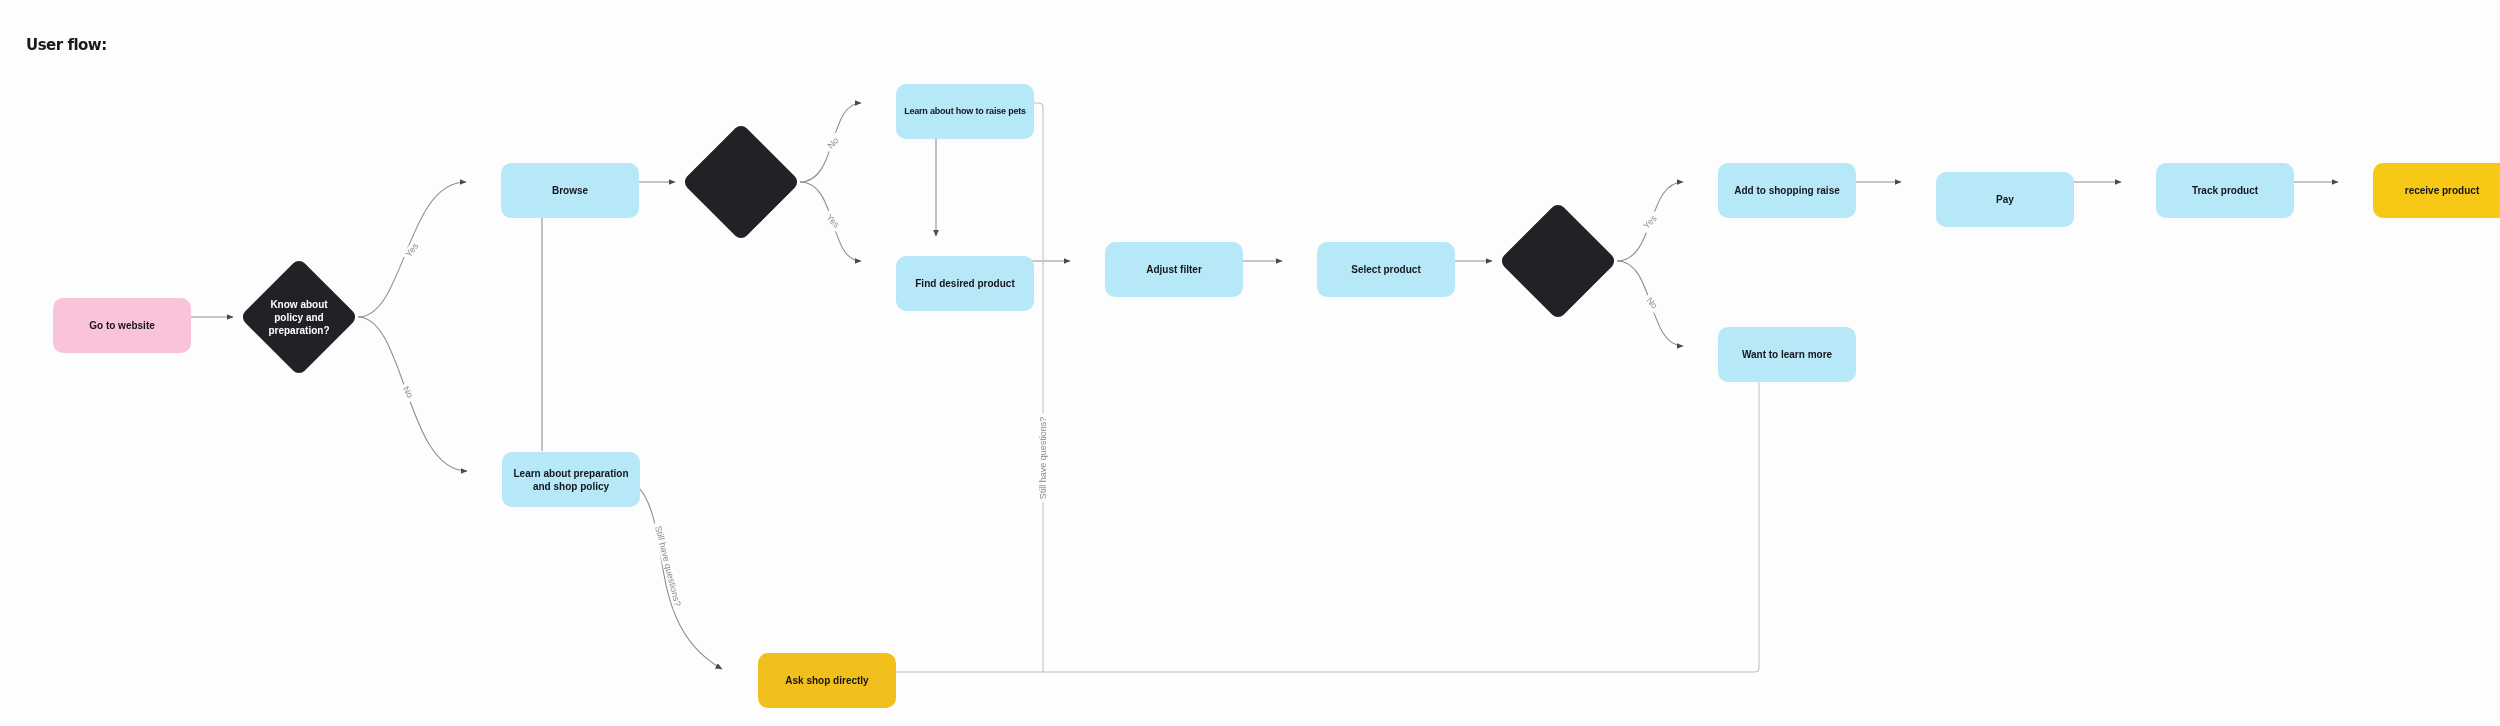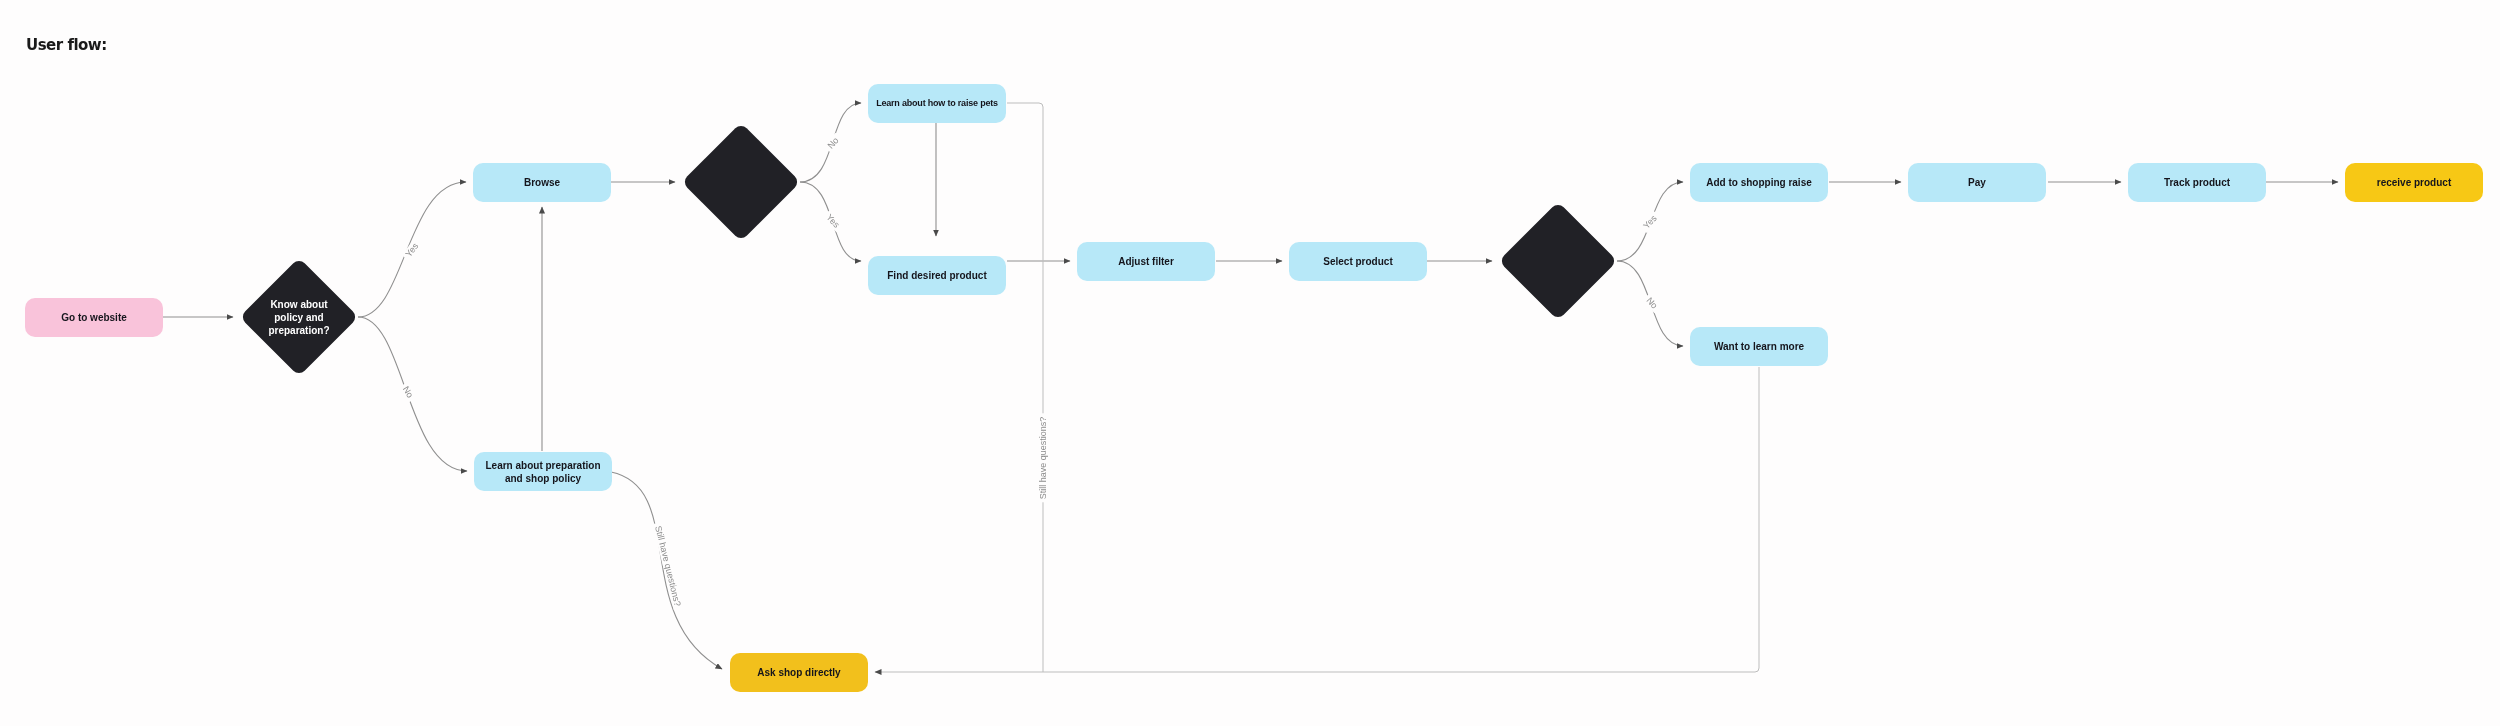--- a/index.html
+++ b/index.html
@@ -35,25 +35,25 @@
   .arrowhead{fill:var(--edge-arrow);}
   .edge-label{
     position:absolute;z-index:2;
     font-size:9px;color:var(--edge-label);
     background:var(--background);
     padding:0 3px;white-space:nowrap;
     transform:translate(-50%,-50%) rotate(var(--r,0deg));
   }
   .box{
     position:absolute;z-index:3;
-    width:138px;height:39px;border-radius:10px;
+    width:138px;height:55px;border-radius:10px;
     display:flex;align-items:center;justify-content:center;
     text-align:center;
     font-size:10px;font-weight:bold;color:var(--node-text);
-    line-height:1.3;padding:2px;box-sizing:border-box;
+    line-height:1.3;padding:2px;box-sizing:border-box;margin-left:28px;
   }
   .box.process{background:var(--process-fill);}
   .box.start{background:var(--start-fill);}
   .box.end{background:var(--end-fill);}
   .box.action{background:var(--action-fill);}
   .box .fs9{font-size:9px;letter-spacing:-0.2px;white-space:nowrap;}
   .diamond{
     position:absolute;z-index:3;
     width:84px;height:84px;border-radius:8px;
     background:var(--decision-fill);
@@ -142,21 +142,21 @@
   </div>
   <div class="box process" style="left:1077px;top:242px">
     <span>Adjust filter</span>
   </div>
   <div class="box process" style="left:1289px;top:242px">
     <span>Select product</span>
   </div>
   <div class="box process" style="left:1690px;top:163px">
     <span>Add to shopping raise</span>
   </div>
-  <div class="box process" style="left:1908px;top:163px">
+  <div class="box process" style="left:1908px;top:172px">
     <span>Pay</span>
   </div>
   <div class="box process" style="left:2128px;top:163px">
     <span>Track product</span>
   </div>
   <div class="box process" style="left:1690px;top:327px">
     <span>Want to learn more</span>
   </div>
   <div class="box process" style="left:474px;top:452px">
     <span>Learn about preparation and shop policy</span>

